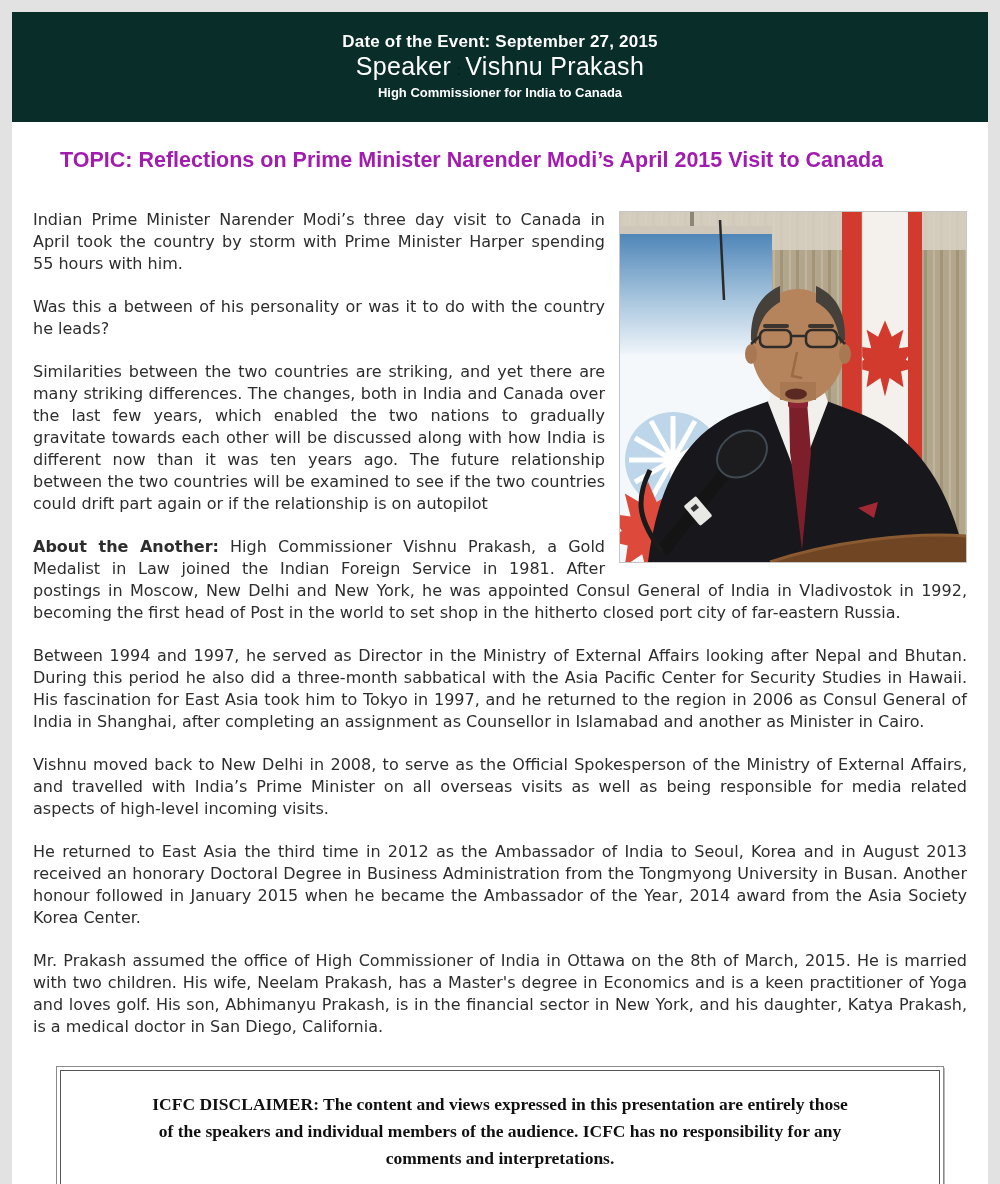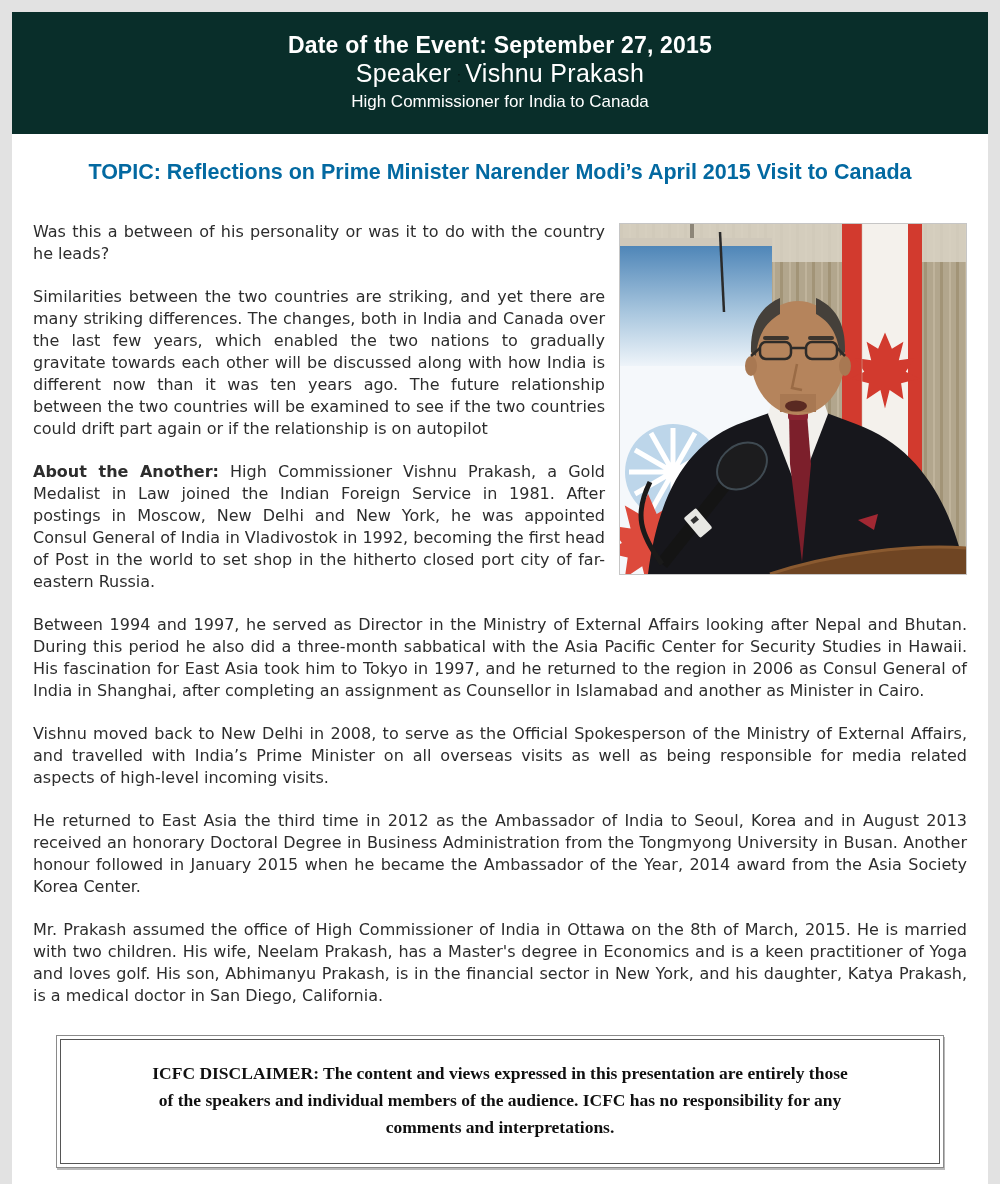--- a/index.html
+++ b/index.html
@@ -16,51 +16,51 @@
   }
   
   .header-band{
     background:#092e2a;
     color:#ffffff;
     text-align:center;
     padding:20px 10px 22px 10px;
     font-family:"Liberation Sans","DejaVu Sans",sans-serif;
   }
   .header-date{
-    font-size:23px;
+    font-size:17px;
     font-weight:bold;
     letter-spacing:.2px;
   }
   .header-speaker{
     font-size:25px;
     font-weight:normal;
     letter-spacing:.3px;
   }
   .header-speaker .colon{
     color:rgba(0,0,0,0.55);
     font-size:14px;
     padding:0 4px 0 6px;
   }
   .header-subtitle{
-    font-size:17px;
-    font-weight:normal;
+    font-size:13px;
+    font-weight:bold;
     margin-top:4px;
   }
   
   .content{
     background:#ffffff;
     padding:22px 0 20px 0;
   }
   .topic-heading{
-    color:#0369a1;
+    color:#a21caf;
     font-family:"Liberation Sans","DejaVu Sans",sans-serif;
     font-weight:bold;
     font-size:21.5px;
     line-height:1.35;
-    text-align:center;
+    text-align:left;
     margin:2px 48px 34px 48px;
   }
   .article{
     padding:0 21px;
     font-size:16px;
     line-height:1.375;
     color:#2d2d2d;
     text-align:justify;
   }
   .article p{margin:0 0 21px 0;}
@@ -212,20 +212,21 @@
           <ellipse cx="122" cy="242" rx="27" ry="21" transform="rotate(-38 122 242)" fill="#1c1c1e"></ellipse>
           <ellipse cx="122" cy="242" rx="27" ry="21" transform="rotate(-38 122 242)" fill="none" stroke="#3f4a52" stroke-width="2"></ellipse>
           <path d="M42,340 C20,310 14,290 30,258" fill="none" stroke="#1a1a1a" stroke-width="5"></path>
           <line x1="100" y1="8" x2="104" y2="88" stroke="#2a2a2a" stroke-width="2.5"></line>
         </g>
 
         <path d="M150,350 C210,330 290,320 346,324 L346,350 Z" fill="#6f4523"></path>
         <path d="M150,350 C210,330 290,320 346,324" fill="none" stroke="#8a5a30" stroke-width="3"></path>
       </svg>
 
+      <p>Indian Prime Minister Narender Modi’s three day visit to Canada in April took the country by storm with Prime Minister Harper spending 55 hours with him.</p>
       <p>Was this a between of his personality or was it to do with the country he leads?</p>
       <p>Similarities between the two countries are striking, and yet there are many striking differences. The changes, both in India and Canada over the last few years, which enabled the two nations to gradually gravitate towards each other will be discussed along with how India is different now than it was ten years ago. The future relationship between the two countries will be examined to see if the two countries could drift part again or if the relationship is on autopilot</p>
       <p><strong>About the Another:</strong> <span>High Commissioner Vishnu Prakash, a Gold Medalist in Law joined the Indian Foreign Service in 1981. After postings in Moscow, New Delhi and New York, he was appointed Consul General of India in Vladivostok in 1992, becoming the first head of Post in the world to set shop in the hitherto closed port city of far-eastern Russia.</span></p>
       <p>Between 1994 and 1997, he served as Director in the Ministry of External Affairs looking after Nepal and Bhutan. During this period he also did a three-month sabbatical with the Asia Pacific Center for Security Studies in Hawaii. His fascination for East Asia took him to Tokyo in 1997, and he returned to the region in 2006 as Consul General of India in Shanghai, after completing an assignment as Counsellor in Islamabad and another as Minister in Cairo.</p>
       <p>Vishnu moved back to New Delhi in 2008, to serve as the Official Spokesperson of the Ministry of External Affairs, and travelled with India’s Prime Minister on all overseas visits as well as being responsible for media related aspects of high-level incoming visits.</p>
       <p>He returned to East Asia the third time in 2012 as the Ambassador of India to Seoul, Korea and in August 2013 received an honorary Doctoral Degree in Business Administration from the Tongmyong University in Busan. Another honour followed in January 2015 when he became the Ambassador of the Year, 2014 award from the Asia Society Korea Center.</p>
       <p class="last">Mr. Prakash assumed the office of High Commissioner of India in Ottawa on the 8th of March, 2015. He is married with two children. His wife, Neelam Prakash, has a Master's degree in Economics and is a keen practitioner of Yoga and loves golf. His son, Abhimanyu Prakash, is in the financial sector in New York, and his daughter, Katya Prakash, is a medical doctor in San Diego, California.</p>
     </div>
 
     <div class="disclaimer-outer">

